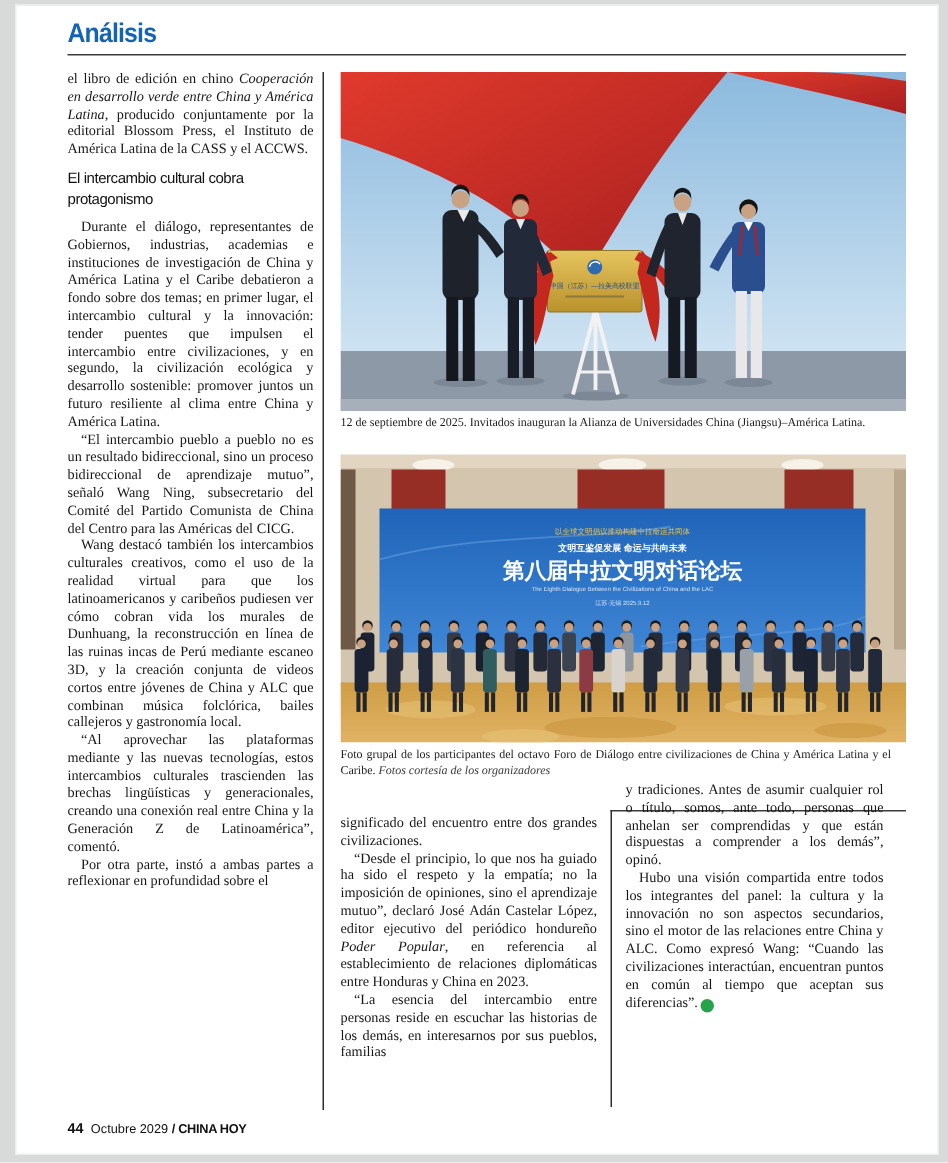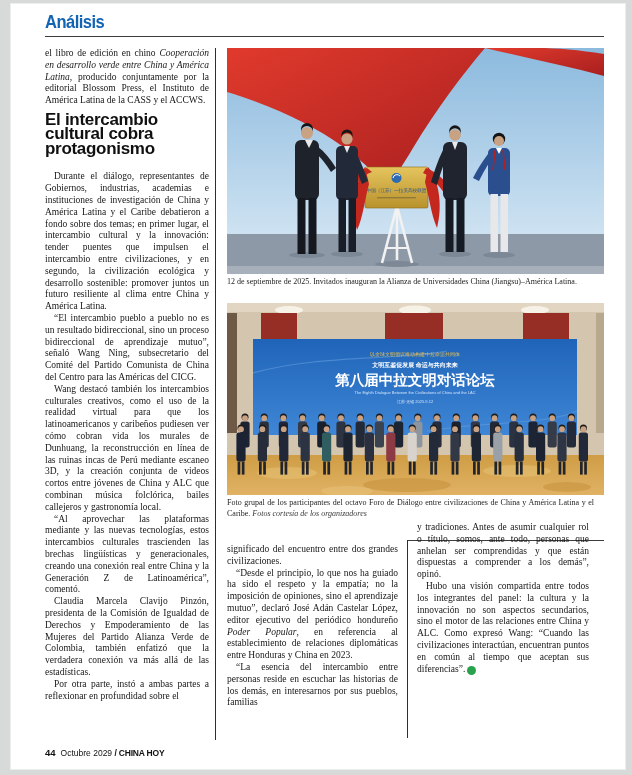--- a/index.html
+++ b/index.html
@@ -29,22 +29,22 @@
   .bodytext{
     font-size:9.5px;line-height:11.8px;color:#161616;
     text-align:justify;
   }
   .bodytext p{margin:0;}
   .bodytext p.indent{text-indent:9px;}
   #left-col{position:absolute;left:35px;top:45px;width:164px;height:695px;overflow:hidden;}
   #col-divider-1{position:absolute;left:205px;top:45px;height:692px;width:0;border-left:1px solid #2e2e2e;}
   #article-heading{
     font-family:"Liberation Sans", sans-serif;
-    font-weight:bold;font-size:17px;line-height:14.5px;color:#101010;
-    margin:6px 0 15px 0;text-align:left;letter-spacing:-0.3px;
+    font-weight:normal;font-size:10px;line-height:14.5px;color:#101010;
+    margin:6px 0 5px 0;text-align:left;letter-spacing:-0.3px;
   }
   
   #media{position:absolute;left:217px;top:45px;width:377px;}
   .photo{display:block;width:377px;}
   .caption{
     font-size:8px;line-height:10.4px;color:#1d1d1d;text-align:justify;
     margin:3px 10px 0 0;
   }
   .caption .credit{font-style:italic;color:#3a3a3a;}
   #photo2{margin-top:16px;}
@@ -76,21 +76,20 @@
   <div id="section-label">Análisis</div>
   <div id="header-rule"></div>
 
   <div id="left-col" class="bodytext">
     <p><span>el libro de edición en chino </span><span class="italic">Cooperación en desarrollo verde entre China y América Latina</span><span>, producido conjuntamente por la editorial Blossom Press, el Instituto de América Latina de la CASS y el ACCWS.</span></p>
     <h2 id="article-heading">El intercambio cultural cobra protagonismo</h2>
     <p class="indent">Durante el diálogo, representantes de Gobiernos, industrias, academias e instituciones de investigación de China y América Latina y el Caribe debatieron a fondo sobre dos temas; en primer lugar, el intercambio cultural y la innovación: tender puentes que impulsen el intercambio entre civilizaciones, y en segundo, la civilización ecológica y desarrollo sostenible: promover juntos un futuro resiliente al clima entre China y América Latina.</p>
     <p class="indent">“El intercambio pueblo a pueblo no es un resultado bidireccional, sino un proceso bidireccional de aprendizaje mutuo”, señaló Wang Ning, subsecretario del Comité del Partido Comunista de China del Centro para las Américas del CICG.</p>
     <p class="indent">Wang destacó también los intercambios culturales creativos, como el uso de la realidad virtual para que los latinoamericanos y caribeños pudiesen ver cómo cobran vida los murales de Dunhuang, la reconstrucción en línea de las ruinas incas de Perú mediante escaneo 3D, y la creación conjunta de videos cortos entre jóvenes de China y ALC que combinan música folclórica, bailes callejeros y gastronomía local.</p>
     <p class="indent">“Al aprovechar las plataformas mediante y las nuevas tecnologías, estos intercambios culturales trascienden las brechas lingüísticas y generacionales, creando una conexión real entre China y la Generación Z de Latinoamérica”, comentó.</p>
-    <p class="indent">Claudia Marcela Clavijo Pinzón, presidenta de la Comisión de Igualdad de Derechos y Empoderamiento de las Mujeres del Partido Alianza Verde de Colombia, también enfatizó que la verdadera conexión va más allá de las estadísticas.</p>
     <p class="indent">Por otra parte, instó a ambas partes a reflexionar en profundidad sobre el</p>
   </div>
 
   <div id="col-divider-1"></div>
 
   <div id="media">
 
     <svg id="photo1" class="photo" viewBox="0 0 377 226" width="377" height="226">
       <defs>
         <linearGradient id="sky" x1="0" y1="0" x2="0" y2="1">

